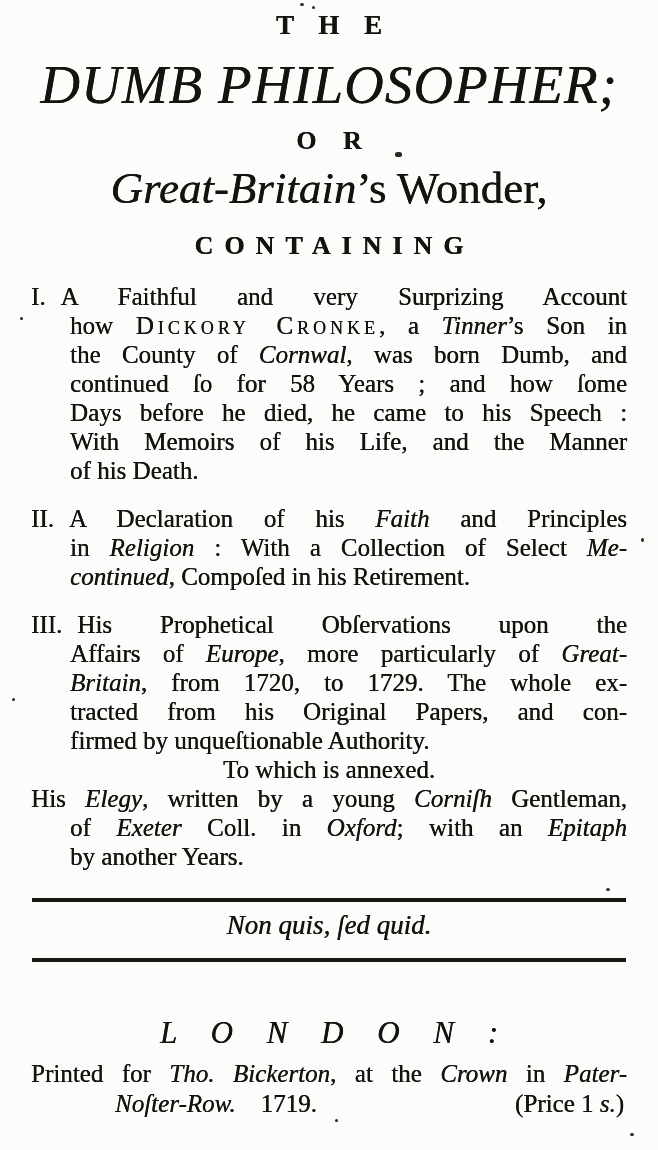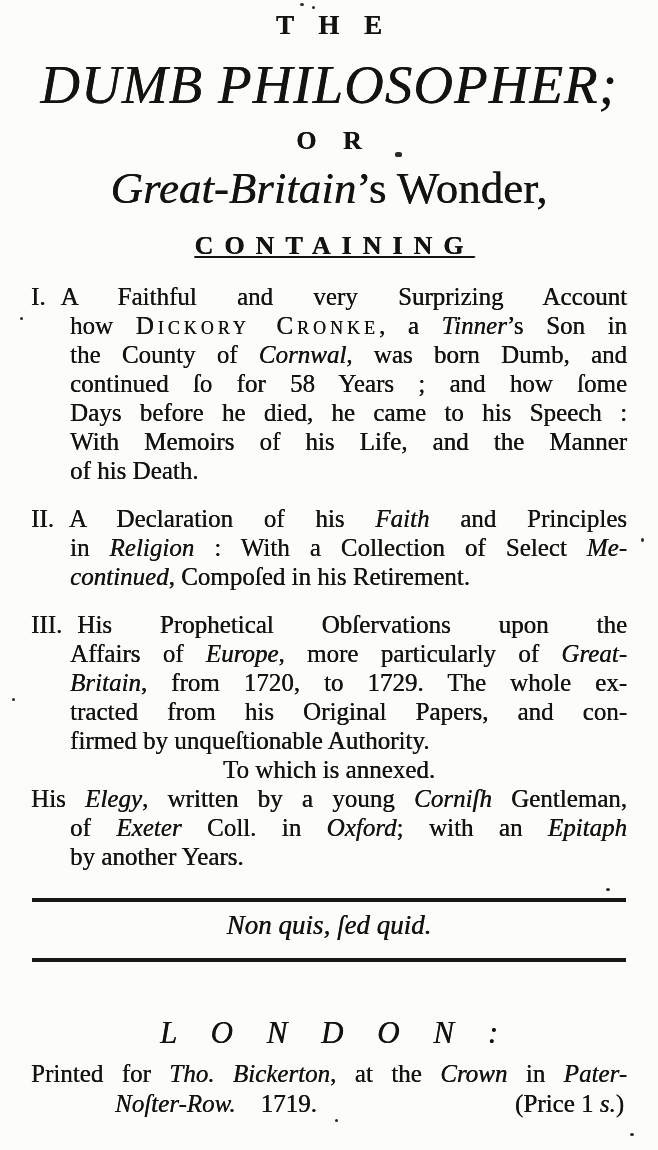--- a/index.html
+++ b/index.html
@@ -55,21 +55,20 @@
     white-space: nowrap;
   }
   .containing {
     text-align: center;
     font-size: 26px;
     font-weight: 700;
     letter-spacing: 11px;
     line-height: 30px;
     margin-bottom: 21px;
     padding-left: 11px;
-    text-decoration: underline;
   }
 
   
   .body-text { font-size: 25px; line-height: 29px; font-weight: 500; }
   .section { margin-bottom: 19px; }
   .rich .line { text-align: justify; text-align-last: justify; }
   .rich .line.last { text-align-last: left; }
   .rich.center .line, .rich.center .line.last { text-align: center; text-align-last: center; }
   .section .line, .elegy .line { padding-left: 39px; }
   .section .line:first-child, .elegy .line:first-child { padding-left: 0; }

